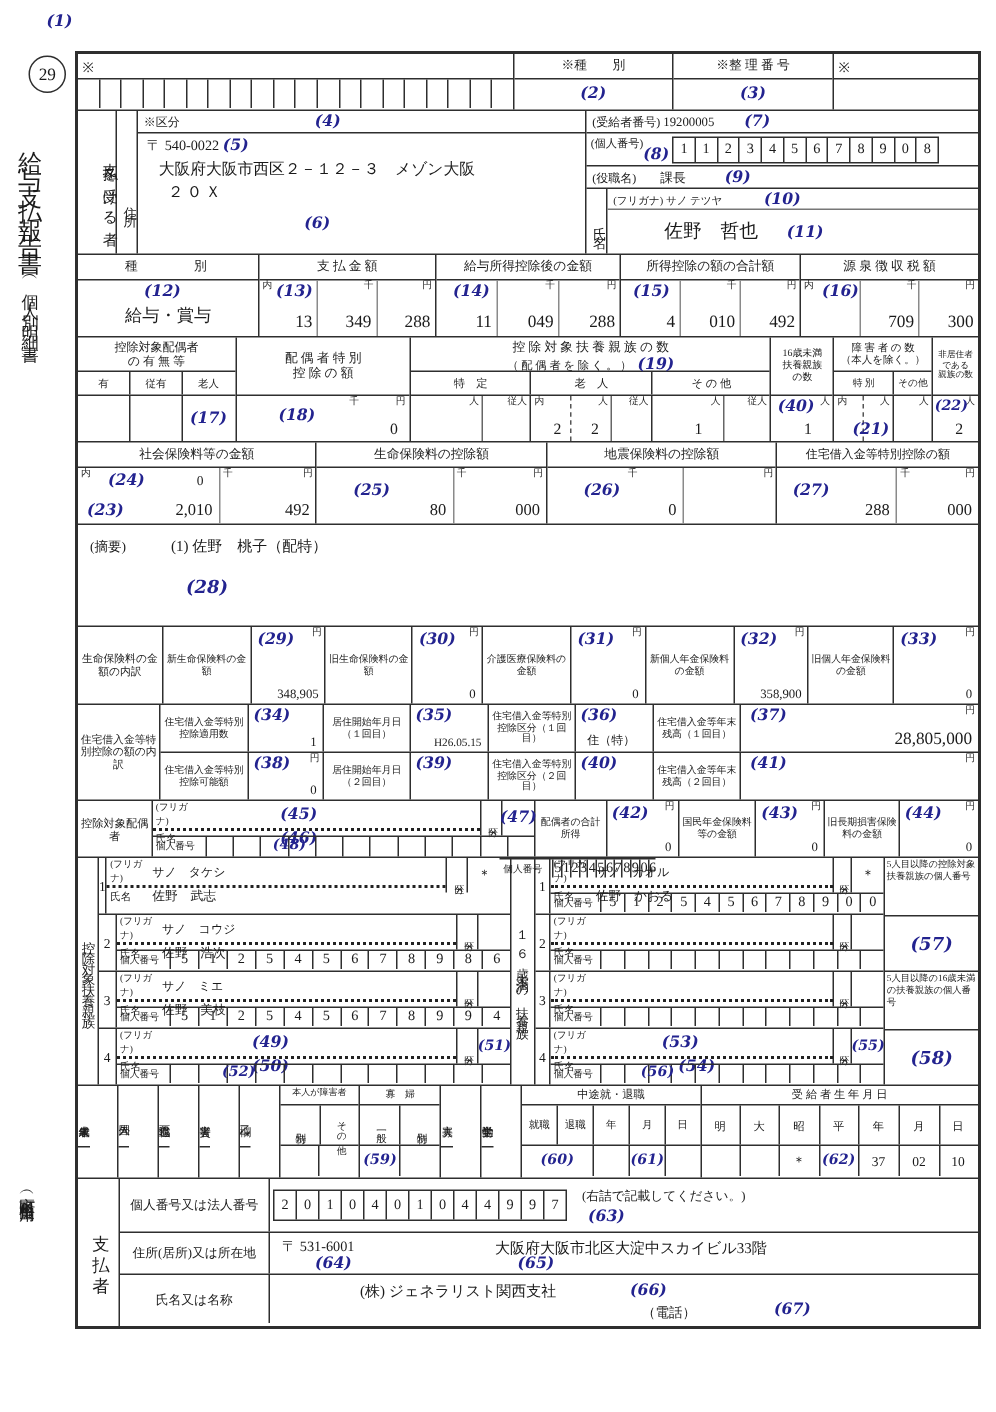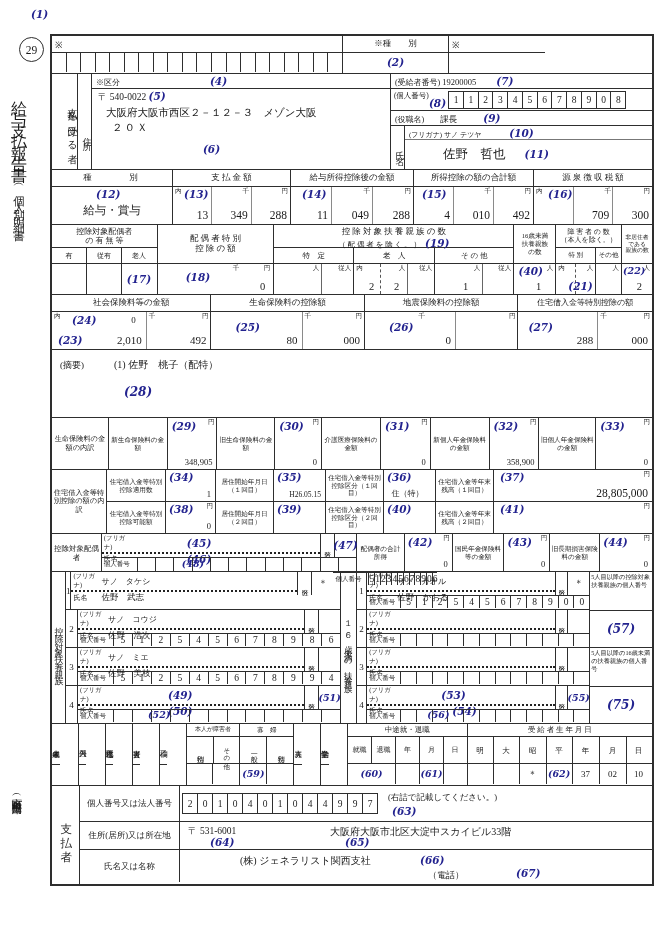--- a/index.html
+++ b/index.html
@@ -77,20 +77,26 @@
           <span class="dbox"></span>
           <span class="dbox"></span>
         </div>
     </div>
     <div class="c" style="width:106px">
       <div class="bb hdr" style="height:17px">※種　　別</div>
       <div class="kv" style="height:19px">
           <i class="ann">(2)</i>
         </div>
     </div>
+    <div class="c" style="width:107px">
+      <div class="bb hdr" style="height:17px">※整 理 番 号</div>
+      <div class="kv" style="height:19px">
+          <i class="ann">(3)</i>
+        </div>
+    </div>
     <div class="c last" style="width:96px">
       <div class="bb" style="height:17px;font-size:9px;padding:2px 0 0 3px">※</div>
       <div style="height:19px"></div>
     </div>
   </div>
 
   <div class="row" style="height:96px">
     <div class="c vtext" style="width:26px;font-size:10px;letter-spacing:2px;padding-top:5px;display:flex;justify-content:center">支払を受ける者</div>
     <div class="c vtext" style="width:14px;font-size:9px;letter-spacing:5px;padding-top:26px;display:flex;justify-content:center">住所</div>
     <div class="c" style="width:300px">
@@ -832,21 +838,21 @@
       </div>
     </div>
 
     <div class="c last" style="width:62px;display:flex;flex-direction:column">
       <div class="bb note6" style="flex:1">5人目以降の控除対象扶養親族の個人番号</div>
       <div class="bb kv" style="flex:1">
           <i class="ann" style="font-size:12px">(57)</i>
         </div>
       <div class="bb note6" style="flex:1">5人目以降の16歳未満の扶養親族の個人番号</div>
       <div class="kv" style="flex:1">
-          <i class="ann" style="font-size:12px">(75)</i>
+          <i class="ann" style="font-size:12px">(58)</i>
         </div>
     </div>
   </div>
 
   <div class="row" style="height:62px">
     <div class="c" style="width:27px">
         <div class="bb vtext vlbl" style="height:41px;font-size:7.5px">未成年者</div>
         <div style="height:20px"></div>
       </div>
     <div class="c" style="width:27px">

